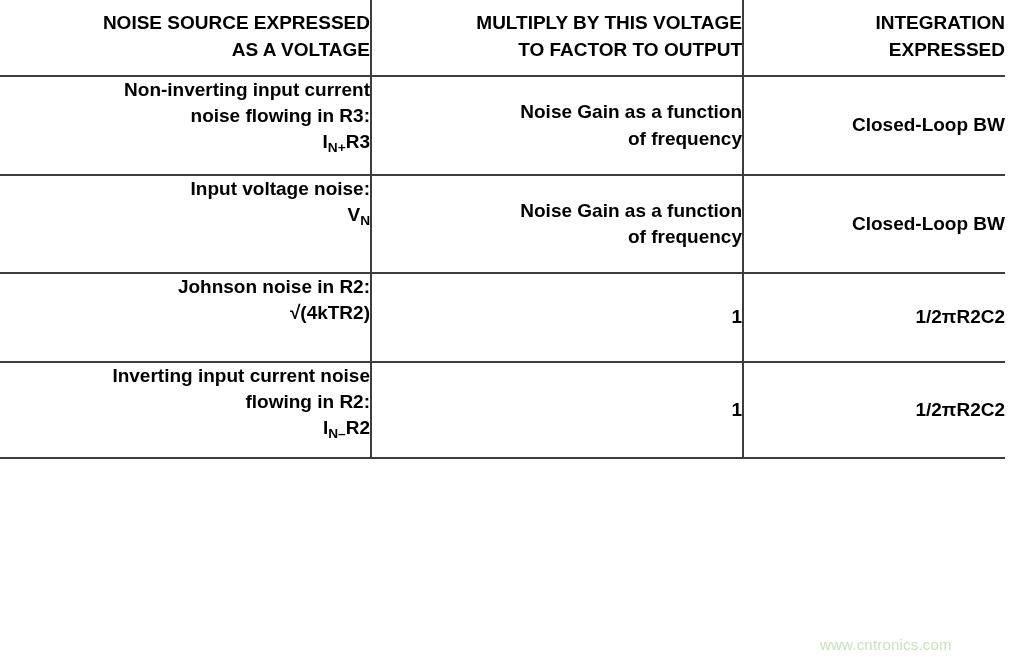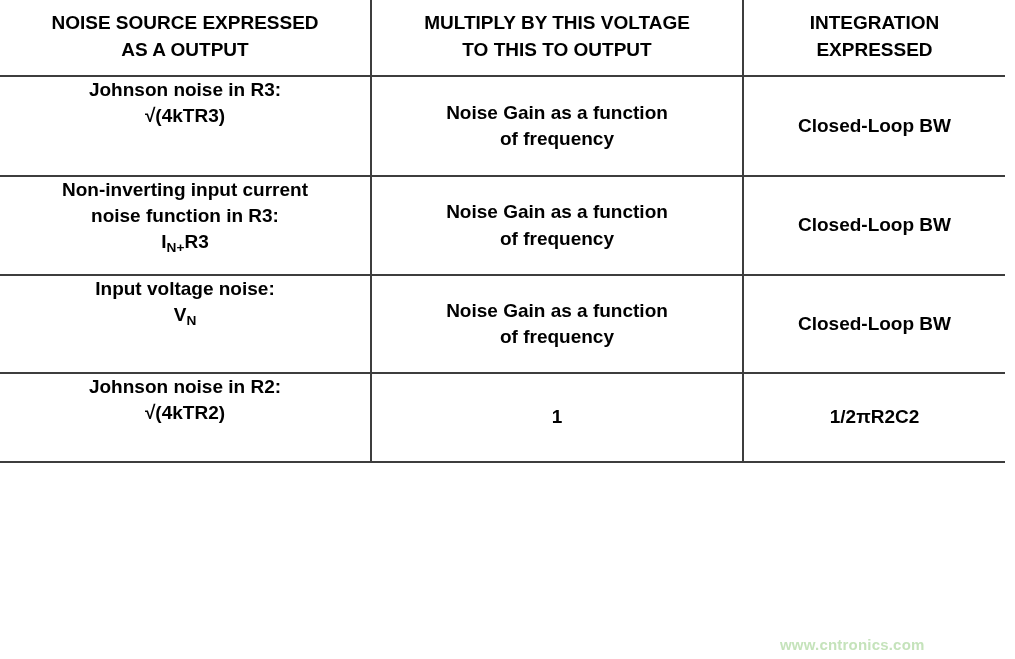--- a/index.html
+++ b/index.html
@@ -26,21 +26,21 @@
 
   
   col.c-source { width: 371px; }
   col.c-factor { width: 372px; }
   col.c-bw     { width: 262px; }
 
   #noise-table th,
   #noise-table td {
     border: 0;
     padding: 0;
-    text-align: center;
+    text-align: right;
     font-size: 19px;
     font-weight: bold;
     line-height: 1.38;
     color: #000;
   }
 
   
   #noise-table th.col-source,
   #noise-table td.col-source,
   #noise-table th.col-factor,
@@ -87,75 +87,63 @@
   .sub {
     font-size: 0.72em;
     vertical-align: -0.30em;
     font-weight: bold;
   }
 
   .cell-line { display: block; white-space: nowrap; }
 
   #watermark {
     position: absolute;
-    left: 780px;
+    left: 820px;
     top: 636px;
     font-size: 15px;
     font-family: "Liberation Sans", sans-serif;
     color: #c5e3bb;
     letter-spacing: 0.2px;
     white-space: nowrap;
-    font-weight: bold;
   }
 </style>
 </head>
 <body>
 
 <table id="noise-table">
   <colgroup>
     <col class="c-source">
     <col class="c-factor">
     <col class="c-bw">
   </colgroup>
 
   <thead>
     <tr>
       <th class="col-source">
         <span class="cell-line">NOISE SOURCE EXPRESSED</span>
-        <span class="cell-line">AS A OUTPUT</span>
+        <span class="cell-line">AS A VOLTAGE</span>
       </th>
       <th class="col-factor">
         <span class="cell-line">MULTIPLY BY THIS VOLTAGE</span>
-        <span class="cell-line">TO THIS TO OUTPUT</span>
+        <span class="cell-line">TO FACTOR TO OUTPUT</span>
       </th>
       <th class="col-bw">
         <span class="cell-line">INTEGRATION</span>
         <span class="cell-line">EXPRESSED</span>
       </th>
     </tr>
   </thead>
 
   <tbody>
 
-    <tr class="row-h98">
-      <td class="col-source">
-        <span class="cell-line">Johnson noise in R3:</span>
-        <span class="cell-line"><span>√(4kTR3)</span><span class="sub"></span><span></span></span>
-      </td>
-      <td class="col-factor">
-        <span class="cell-line">Noise Gain as a function</span>
-        <span class="cell-line">of frequency</span>
-      </td>
-      <td class="col-bw">Closed-Loop BW</td>
-    </tr>
 
     <tr class="row-h97">
       <td class="col-source">
         <span class="cell-line">Non-inverting input current</span>
-        <span class="cell-line">noise function in R3:</span>
+        <span class="cell-line">noise flowing in R3:</span>
         <span class="cell-line"><span>I</span><span class="sub">N+</span><span>R3</span></span>
       </td>
       <td class="col-factor">
         <span class="cell-line">Noise Gain as a function</span>
         <span class="cell-line">of frequency</span>
       </td>
       <td class="col-bw">Closed-Loop BW</td>
     </tr>
 
     <tr class="row-h96">
@@ -173,17 +161,26 @@
 
     <tr class="row-h87">
       <td class="col-source">
         <span class="cell-line">Johnson noise in R2:</span>
         <span class="cell-line"><span>√(4kTR2)</span><span class="sub"></span><span></span></span>
       </td>
       <td class="col-factor">1</td>
       <td class="col-bw">1/2πR2C2</td>
     </tr>
 
+    <tr class="row-h94">
+      <td class="col-source">
+        <span class="cell-line">Inverting input current noise</span>
+        <span class="cell-line">flowing in R2:</span>
+        <span class="cell-line"><span>I</span><span class="sub">N–</span><span>R2</span></span>
+      </td>
+      <td class="col-factor">1</td>
+      <td class="col-bw">1/2πR2C2</td>
+    </tr>
 
   </tbody>
 </table>
 
 <div id="watermark">www.cntronics.com</div>
 
 </body></html>

